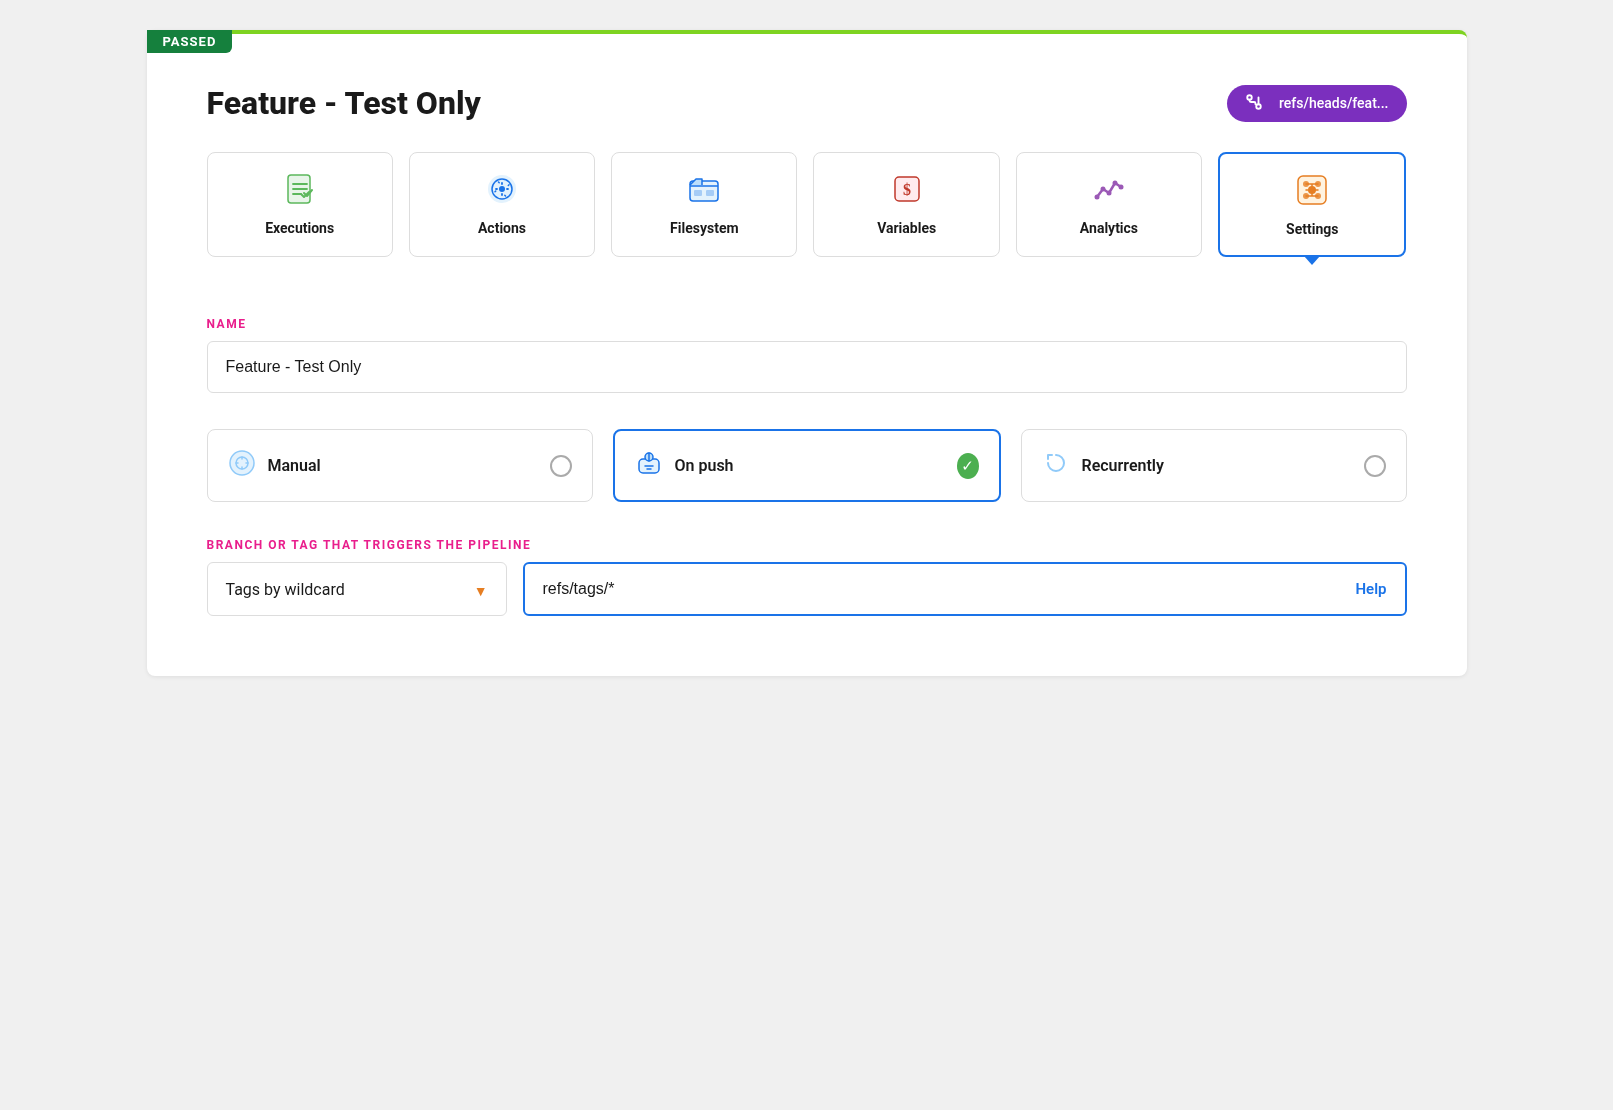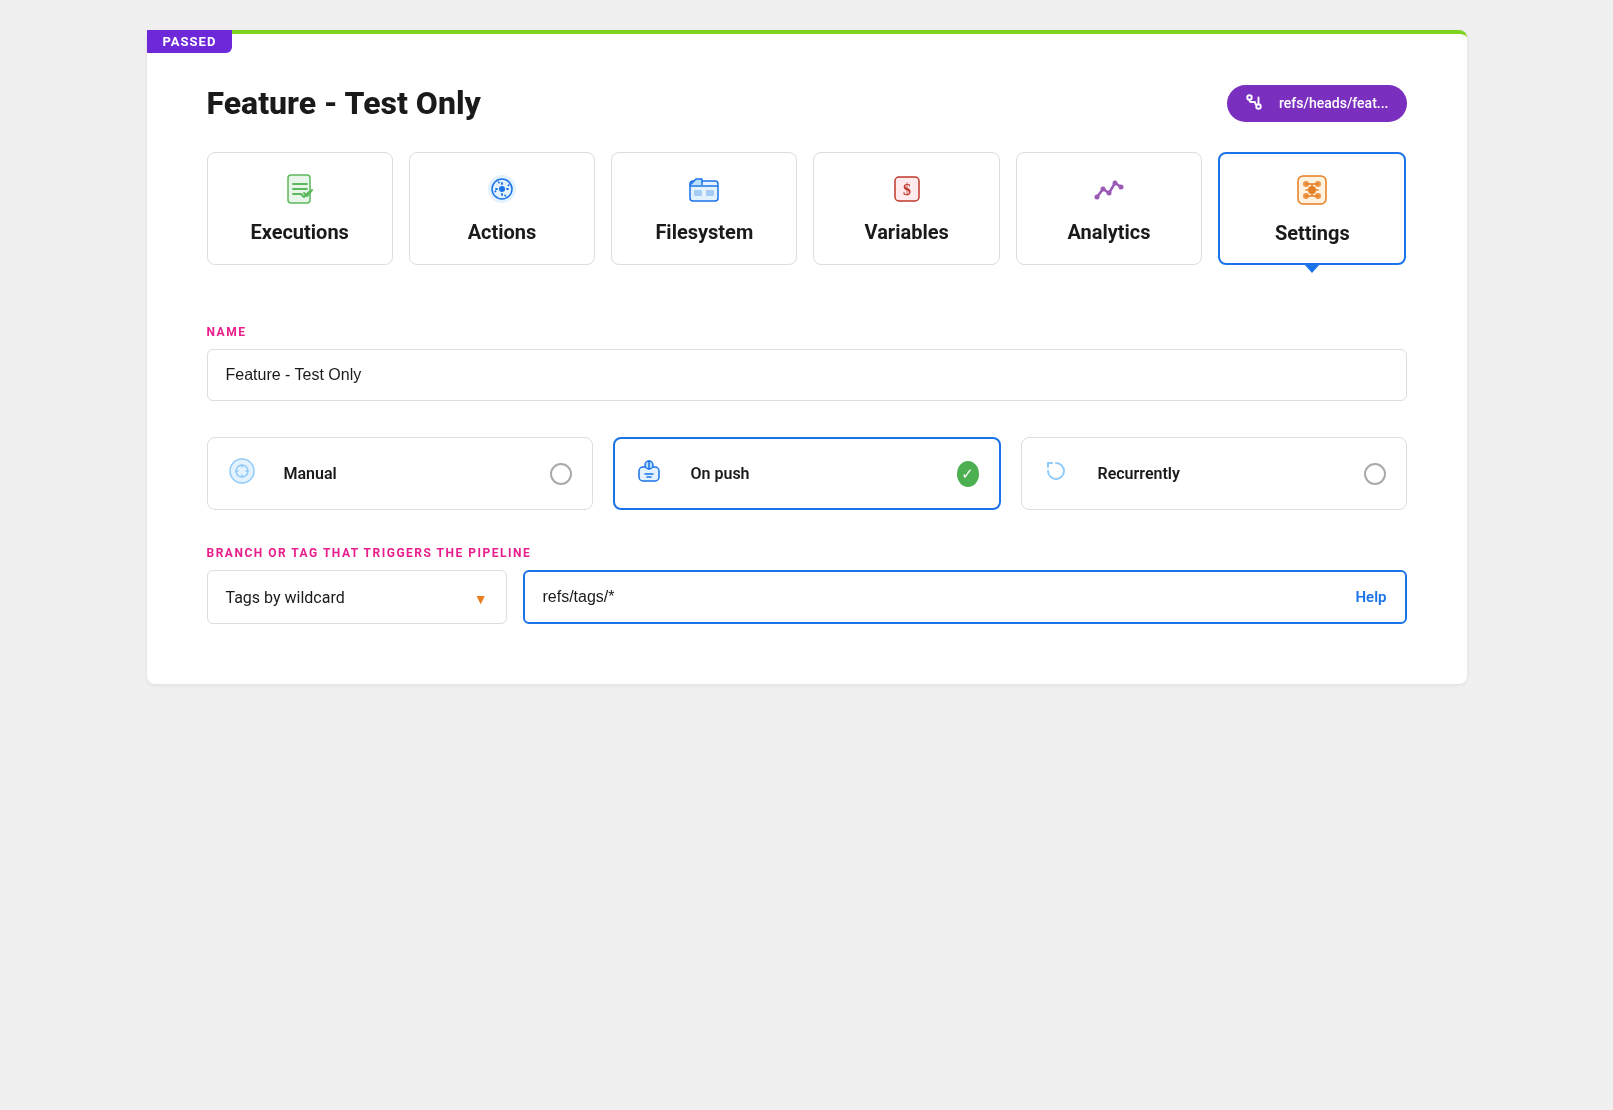--- a/index.html
+++ b/index.html
@@ -28,21 +28,21 @@
       margin-top: 30px;
       padding: 0 0 60px 0;
       box-shadow: 0 1px 4px rgba(0,0,0,0.08);
       position: relative;
       border-top: 4px solid #7ed321;
     }
     .passed-badge {
       position: absolute;
       top: -4px;
       left: 0;
-      background: #6d28d9;
+      background: #15803d;
       color: #fff;
       font-weight: 700;
       font-size: 13px;
       padding: 4px 16px;
       border-radius: 0 0 6px 0;
       letter-spacing: 1px;
       text-align: right;
     }
     .card-header {
       display: flex;
@@ -96,21 +96,21 @@
       transform: translateX(-50%);
       border-left: 8px solid transparent;
       border-right: 8px solid transparent;
       border-top: 9px solid #1a73e8;
     }
     .tab-icon {
       font-size: 30px;
       line-height: 1;
     }
     .tab-label {
-      font-size: 20px;
+      font-size: 14px;
       font-weight: 700;
       color: #1a1a1a;
     }
     .section {
       padding: 0 60px;
       margin-top: 30px;
     }
     .section-label {
       font-size: 12px;
       font-weight: 700;
@@ -142,21 +142,21 @@
       justify-content: space-between;
       cursor: pointer;
       background: #fff;
     }
     .trigger-option.selected {
       border: 2px solid #1a73e8;
     }
     .trigger-option-left {
       display: flex;
       align-items: center;
-      gap: 28px;
+      gap: 12px;
     }
     .trigger-icon {
       font-size: 22px;
     }
     .trigger-label {
       font-size: 16px;
       font-weight: 600;
       color: #1a1a1a;
     }
     .radio-circle {

